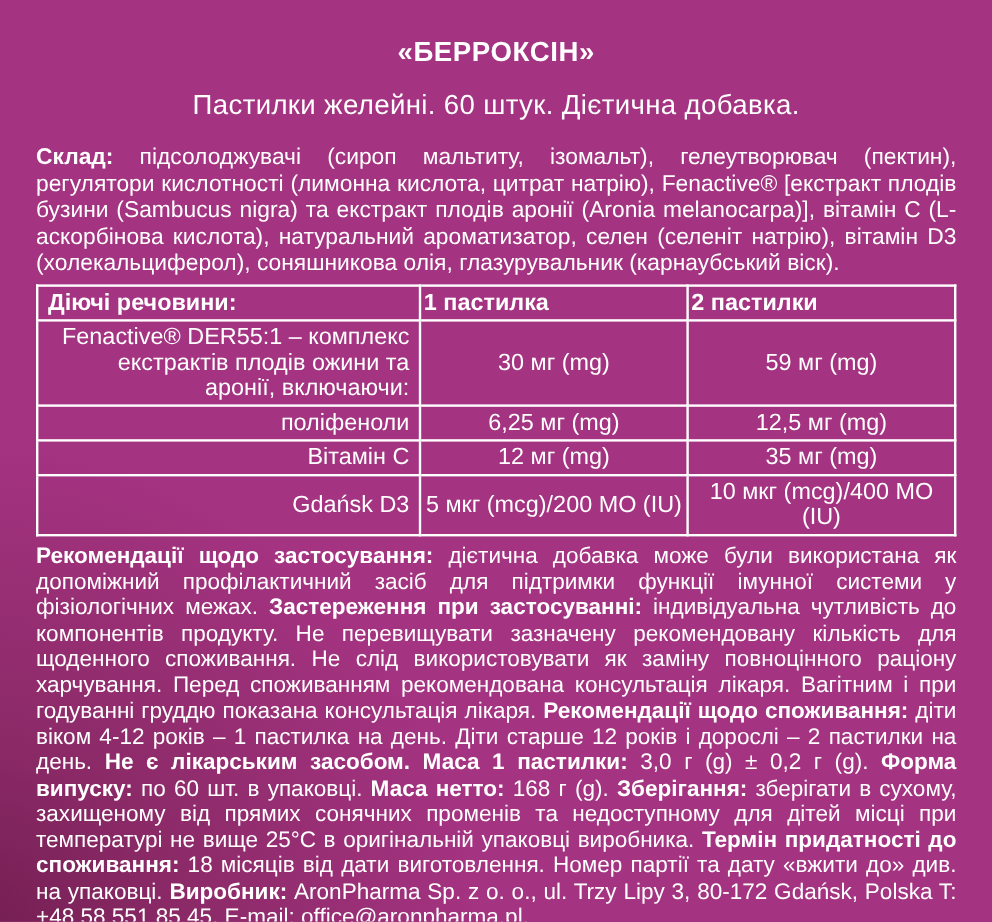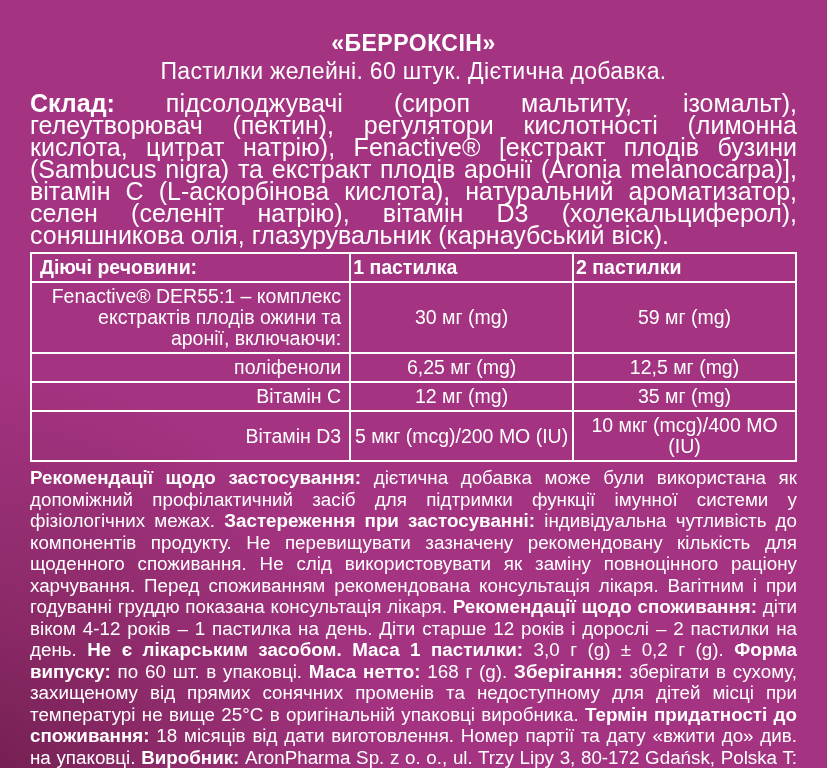--- a/index.html
+++ b/index.html
@@ -29,31 +29,31 @@
     font-weight: bold;
     letter-spacing: 0.5px;
     line-height: 26px;
   }
   .subtitle {
     text-align: center;
     font-size: 23px;
     font-weight: normal;
     letter-spacing: 0.3px;
     line-height: 26px;
-    margin-top: 2px;
+    margin-top: 18px;
   }
   .par {
     margin: 0;
     text-align: justify;
     text-justify: inter-word;
   }
   .par .b { font-weight: bold; }
   .composition {
-    margin-top: 8px;
-    font-size: 25px;
+    margin-top: 21px;
+    font-size: 19px;
     line-height: 22px;
   }
   table.subst {
     width: 100%;
     border-collapse: collapse;
     margin-top: 6px;
     table-layout: fixed;
   }
   table.subst th, table.subst td {
     border: 2px solid #ffffff;
@@ -108,21 +108,21 @@
     </tr>
 
     <tr>
       <td class="c-name">Вітамін С</td>
       <td class="c-val">12 мг (mg)</td>
       <td class="c-val">35 мг (mg)</td>
     </tr>
 
 
     <tr>
-      <td class="c-name">Вітамін D3</td>
+      <td class="c-name">Gdańsk D3</td>
       <td class="c-val">5 мкг (mcg)/200 МО (IU)</td>
       <td class="c-val">10 мкг (mcg)/400 МО (IU)</td>
     </tr>
   </tbody>
   </table>
 
   <p class="par info"><span class="b">Рекомендації щодо застосування:</span><span> дієтична добавка може були використана як допоміжний профілактичний засіб для підтримки функції імунної системи у фізіологічних межах. </span><span class="b">Застереження при застосуванні:</span><span> індивідуальна чутливість до компонентів продукту. Не перевищувати зазначену рекомендовану кількість для щоденного споживання. Не слід використовувати як заміну повноцінного раціону харчування. Перед споживанням рекомендована консультація лікаря. Вагітним і при годуванні груддю показана консультація лікаря. </span><span class="b">Рекомендації щодо споживання:</span><span> діти віком 4-12 років – 1 пастилка на день. Діти старше 12 років і дорослі – 2 пастилки на день. </span><span class="b">Не є лікарським засобом. Маса 1 пастилки:</span><span> 3,0 г (g) ± 0,2 г (g). </span><span class="b">Форма випуску:</span><span> по 60 шт. в упаковці. </span><span class="b">Маса нетто:</span><span> 168 г (g). </span><span class="b">Зберігання:</span><span> зберігати в сухому, захищеному від прямих сонячних променів та недоступному для дітей місці при температурі не вище 25°С в оригінальній упаковці виробника. </span><span class="b">Термін придатності до споживання:</span><span> 18 місяців від дати виготовлення. Номер партії та дату «вжити до» див. на упаковці. </span><span class="b">Виробник:</span><span> AronPharma Sp. z o. o., ul. Trzy Lipy 3, 80-172 Gdańsk, Polska T: +48 58 551 85 45, E-mail: office@aronpharma.pl. </span></p>
 
 </div>
 

